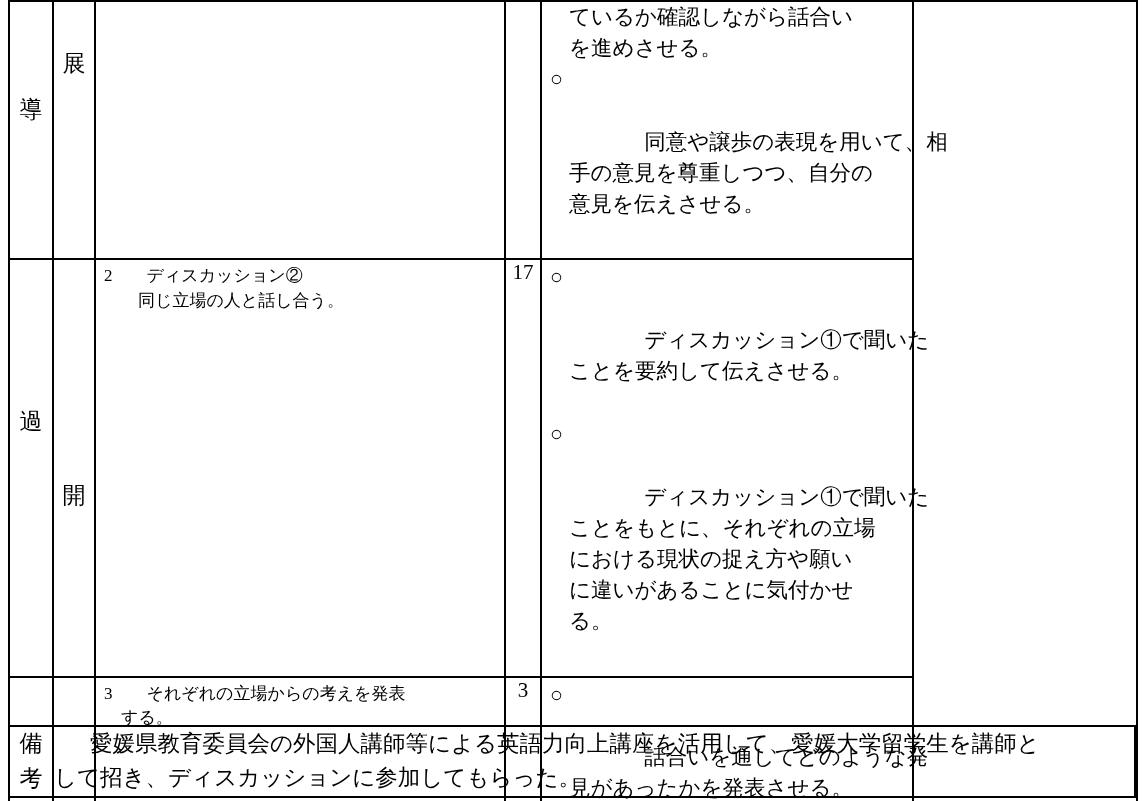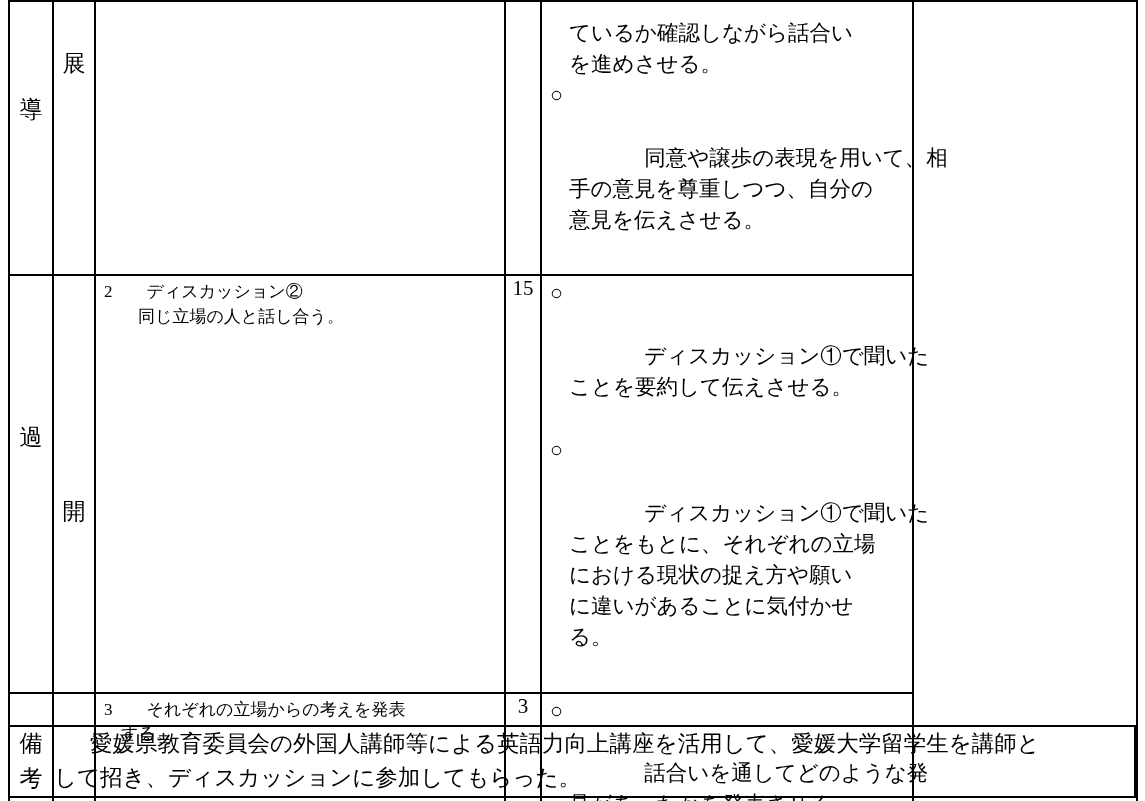--- a/index.html
+++ b/index.html
@@ -158,21 +158,21 @@
         </td>
         <td>
           <div class="cellpad">
             <div class="activity-line"></div>
           </div>
         </td>
         <td class="time-cell">
           <span></span>
         </td>
         <td>
-          <div class="cellpad" style="padding-top:16px;">
+          <div class="cellpad" style="padding-top:0;">
             <div class="note-plain nowrap">ているか確認しながら話合い
 を進めさせる。</div>
             <div class="note-item nowrap">
               <span class="mark">○</span>
               <span>同意や譲歩の表現を用いて、相
 手の意見を尊重しつつ、自分の
 意見を伝えさせる。</span>
             </div>
           </div>
         </td>
@@ -192,21 +192,21 @@
             <span class="vtext">開</span>
           </div>
         </td>
         <td>
           <div class="cellpad">
             <div class="activity-line">2　　ディスカッション②
 　　同じ立場の人と話し合う。</div>
           </div>
         </td>
         <td class="time-cell">
-          <span>15</span>
+          <span>17</span>
         </td>
         <td>
           <div class="cellpad" style="padding-top:2px;">
             <div class="note-item nowrap">
               <span class="mark">○</span>
               <span>ディスカッション①で聞いた
 ことを要約して伝えさせる。</span>
             </div>
             <div class="note-item nowrap">
               <span class="mark">○</span>

